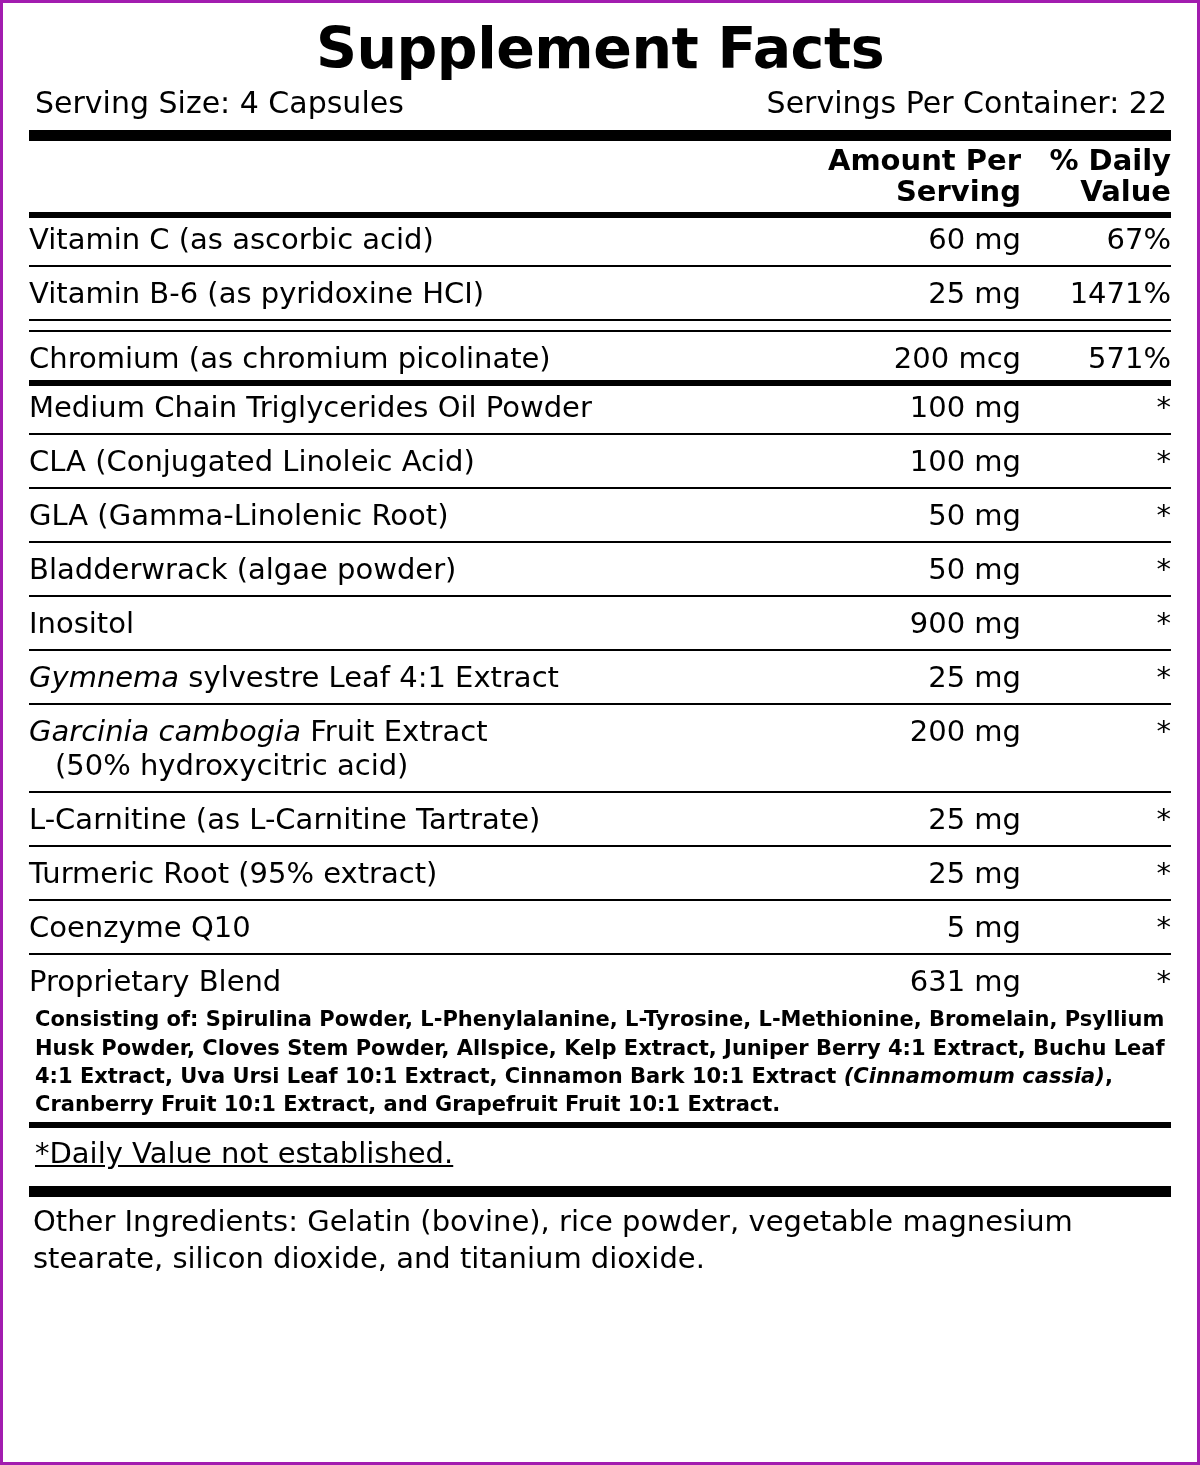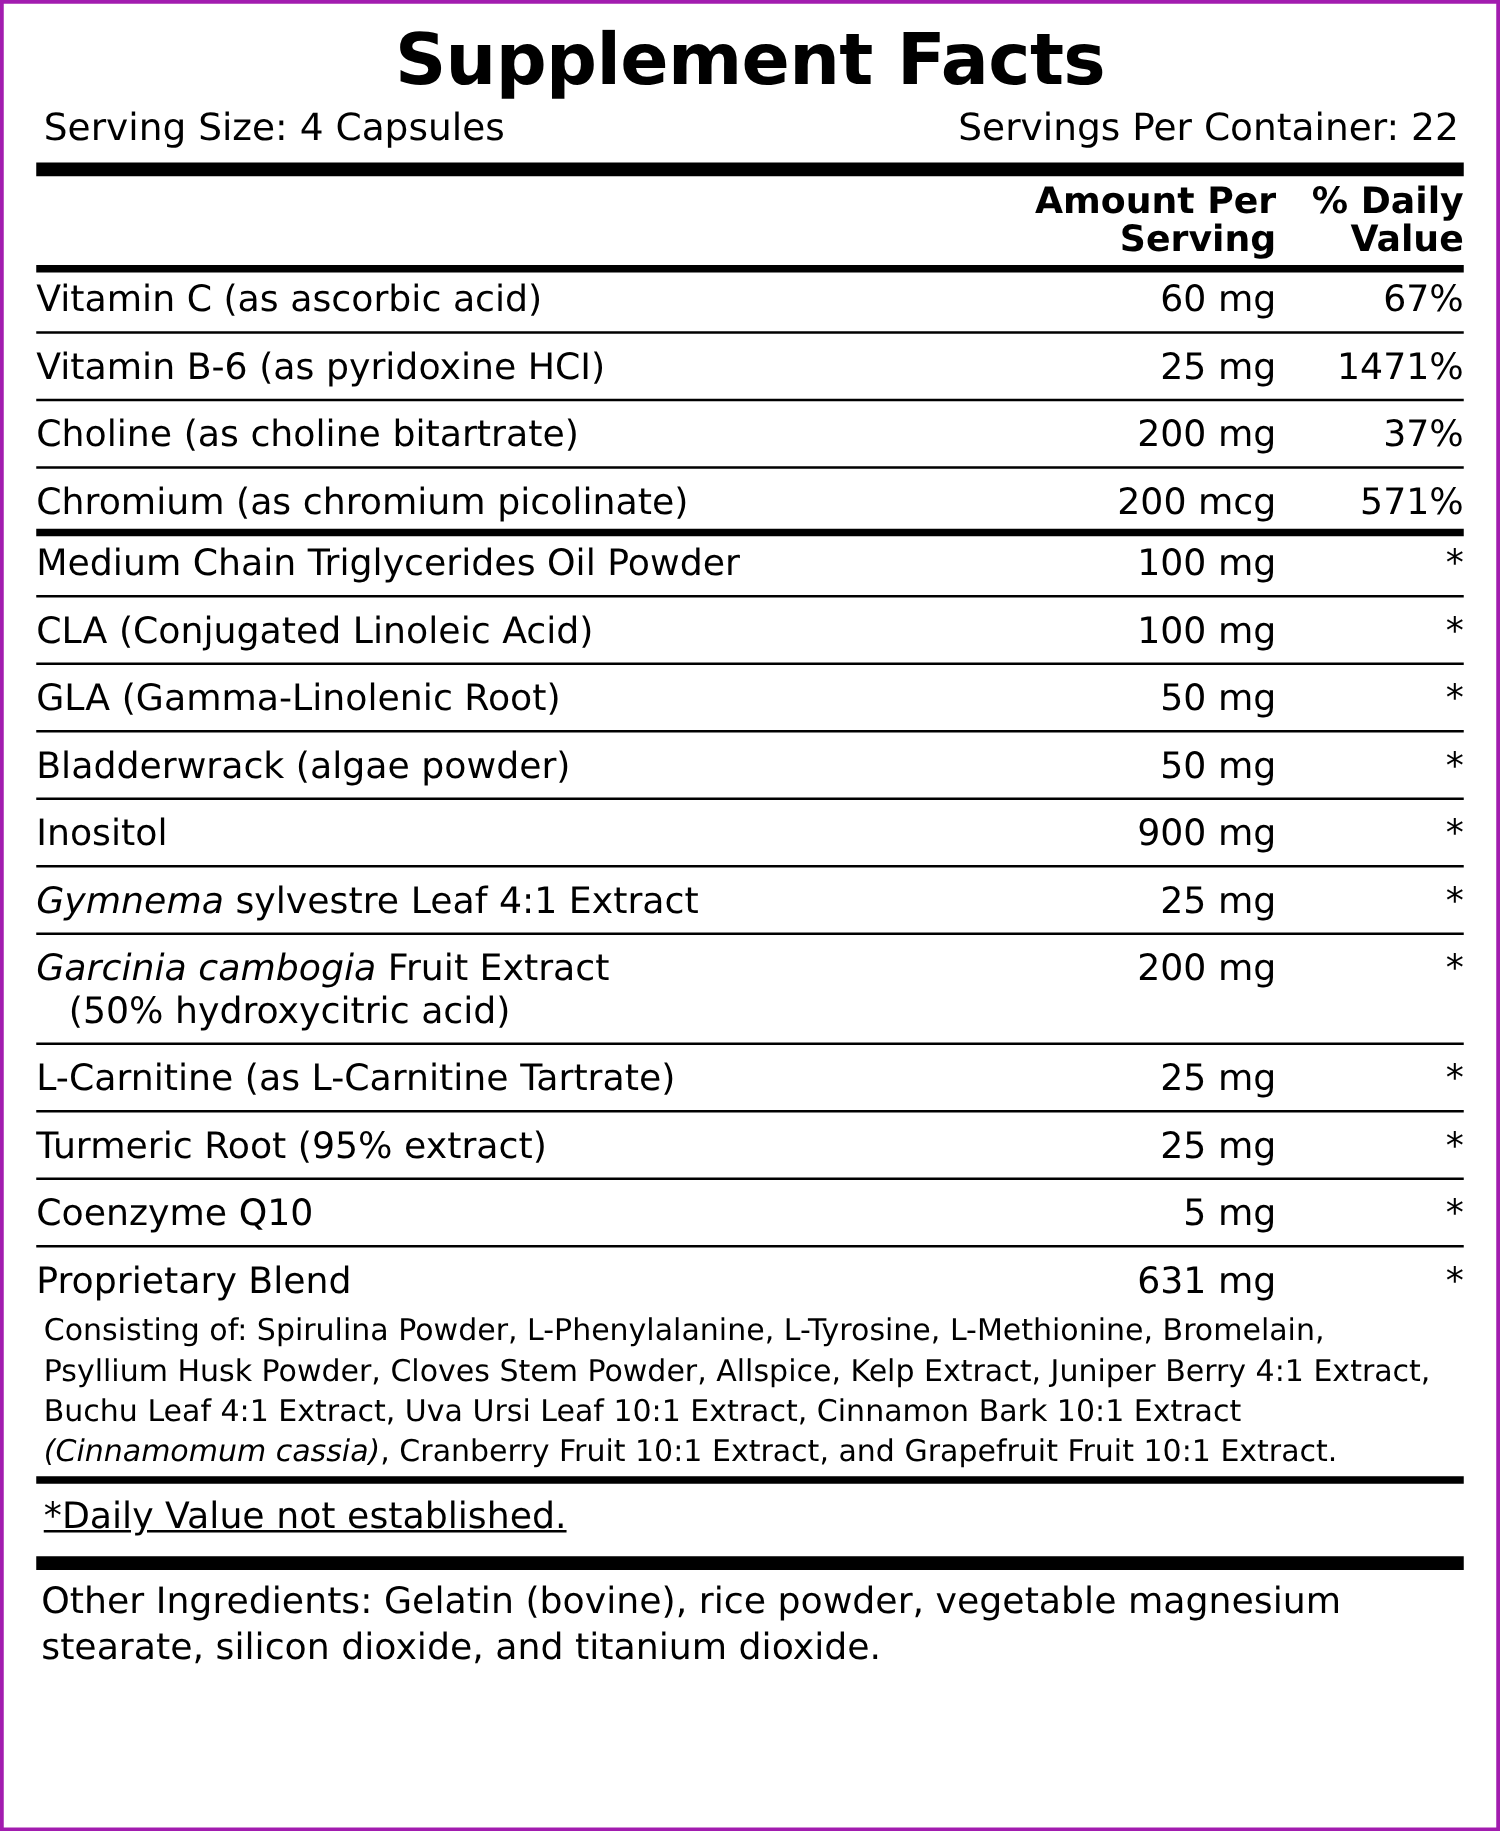--- a/index.html
+++ b/index.html
@@ -96,23 +96,24 @@
     margin: 0;
   }
   .ital {
     font-style: italic;
   }
   .sub-line {
     display: block;
     padding-left: 26px;
   }
   .blend-desc {
-    font-size: 24px;
+    font-size: 21px;
     line-height: 1.34;
     padding: 2px 6px 4px 6px;
+    font-weight: bold;
   }
   .dv-note {
     font-size: 29px;
     padding: 8px 6px 6px 6px;
     text-decoration: underline;
   }
   .other {
     font-size: 29px;
     line-height: 1.26;
     padding: 6px 4px 0 4px;
@@ -171,25 +172,20 @@
       <tr>
         <td class="name">Vitamin B-6 (as pyridoxine HCI)</td>
         <td class="amount">25 mg</td>
         <td class="dv">1471%</td>
       </tr>
       <tr class="sep">
           <td colspan="3">
             <hr>
           </td>
         </tr>
-      <tr>
-        <td class="name">Choline (as choline bitartrate)</td>
-        <td class="amount">200 mg</td>
-        <td class="dv">37%</td>
-      </tr>
       <tr class="sep">
           <td colspan="3">
             <hr>
           </td>
         </tr>
       <tr>
         <td class="name">Chromium (as chromium picolinate)</td>
         <td class="amount">200 mcg</td>
         <td class="dv">571%</td>
       </tr>

